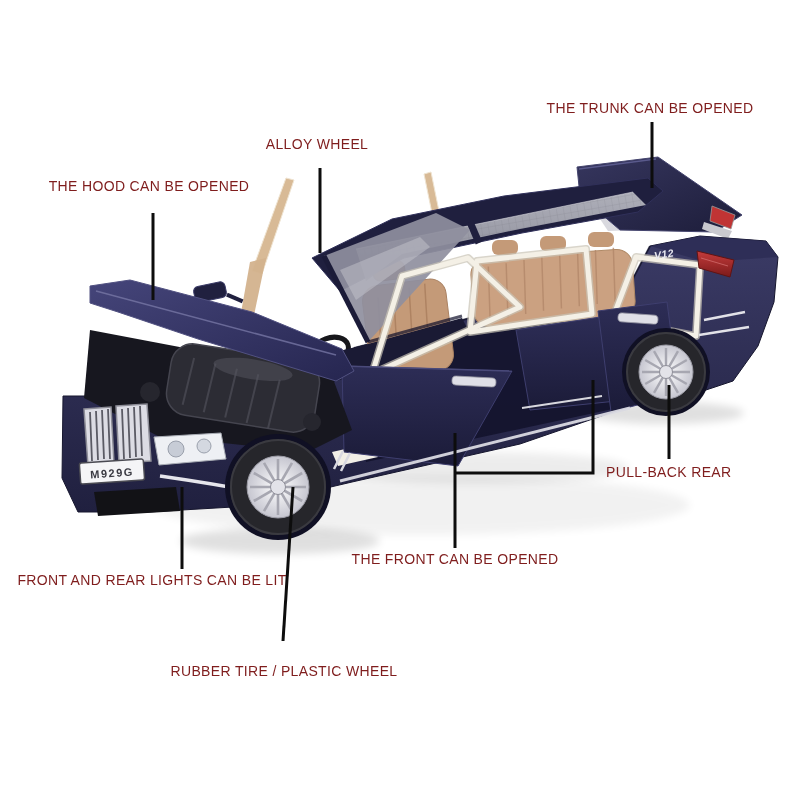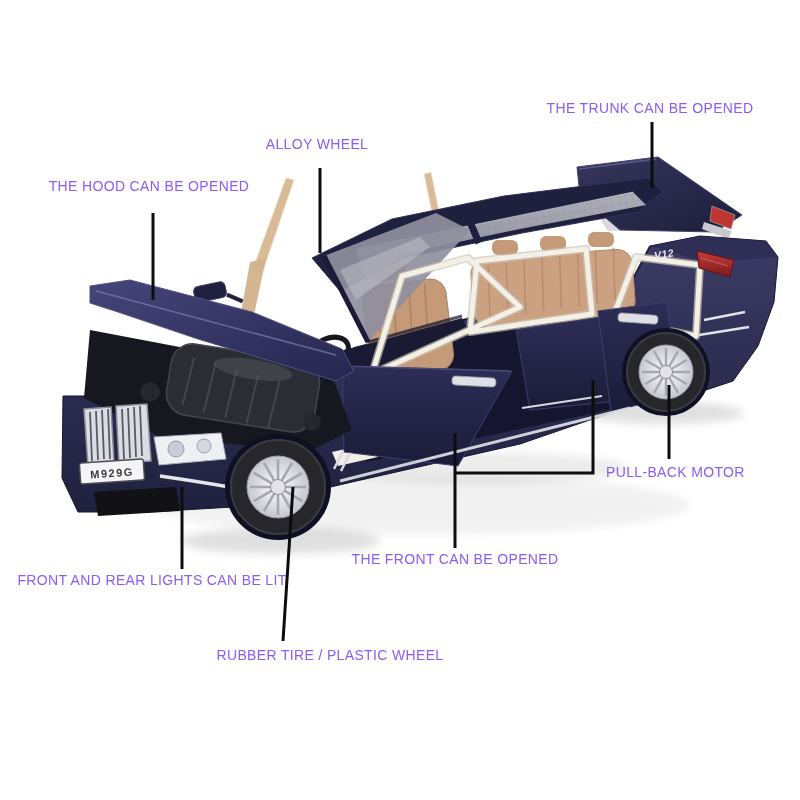--- a/index.html
+++ b/index.html
@@ -1,19 +1,19 @@
 <!DOCTYPE html>
 <html><head>
 <meta charset="utf-8">
 <style>
   html,body{margin:0;padding:0;background:#ffffff;}
   .stage{position:relative;width:800px;height:800px;background:#ffffff;overflow:hidden;
          font-family:"Liberation Sans",sans-serif;}
   .art{position:absolute;left:0;top:0;width:800px;height:800px;}
-  .label{position:absolute;font-size:14px;line-height:1.2;color:#8b5cf6;
+  .label{position:absolute;font-size:14px;line-height:1.2;color:#7f1d1d;
          letter-spacing:.35px;white-space:nowrap;transform:translateX(-50%);
          font-family:"Liberation Sans",sans-serif;}
   .anchor-left{transform:none;}
 </style>
 </head>
 <body>
 
 <div class="stage">
 
   <svg class="art" viewBox="0 0 800 800">
@@ -238,21 +238,21 @@
       <path d="M293,487 L283,641"></path>
     </g>
   </svg>
 
   <div class="label" style="left:650px;top:100px;">THE TRUNK CAN BE OPENED</div>
 
   <div class="label" style="left:317px;top:136px;">ALLOY WHEEL</div>
 
   <div class="label" style="left:149px;top:178px;text-align:right;">THE HOOD CAN BE OPENED</div>
 
-  <div class="label anchor-left" style="left:606px;top:464px;">PULL-BACK MOTOR</div>
+  <div class="label anchor-left" style="left:606px;top:464px;">PULL-BACK REAR</div>
 
   <div class="label" style="left:455px;top:551px;">THE FRONT CAN BE OPENED</div>
 
   <div class="label" style="left:152px;top:572px;">FRONT AND REAR LIGHTS CAN BE LIT</div>
 
-  <div class="label" style="left:284px;top:647px;margin-left:46px;">RUBBER TIRE / PLASTIC WHEEL</div>
+  <div class="label" style="left:284px;top:663px;">RUBBER TIRE / PLASTIC WHEEL</div>
 
 </div>
 
 </body></html>

